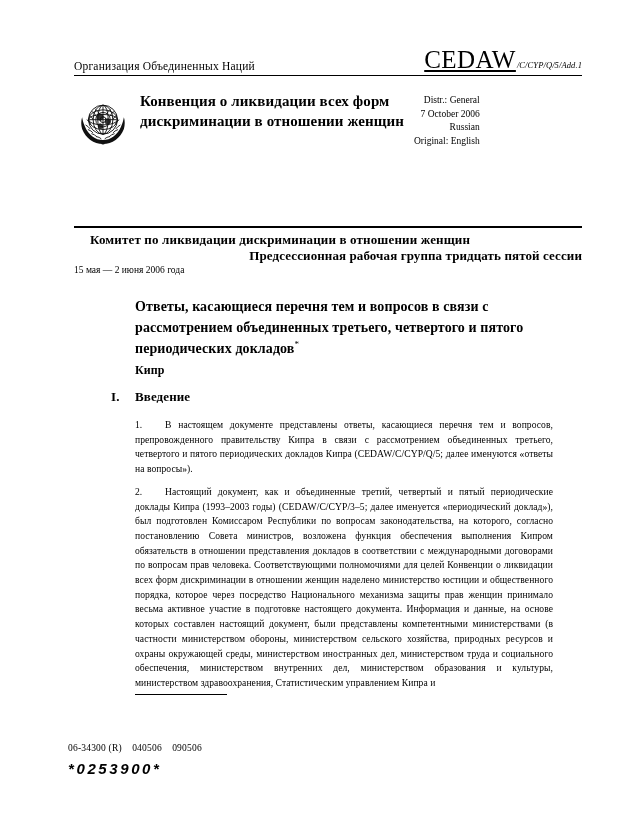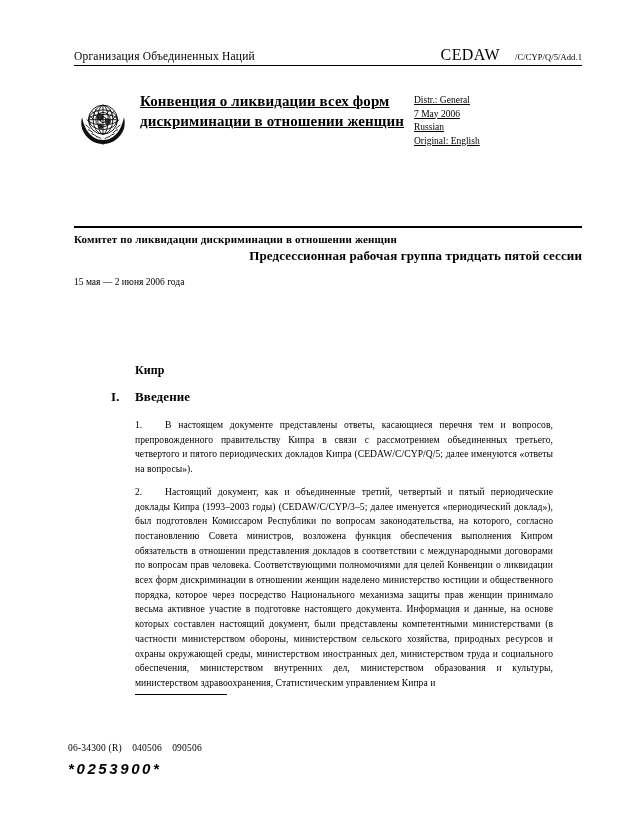--- a/index.html
+++ b/index.html
@@ -42,38 +42,39 @@
     line-height: 14px;
     white-space: nowrap;
   }
   .symbol {
     white-space: nowrap;
     display: flex;
     align-items: baseline;
     margin-bottom: -1px;
   }
   .symbol-main {
-    font-size: 16px;
+    font-size: 25px;
     letter-spacing: 0.4px;
+    text-decoration: underline;
   }
   .symbol-sub {
     font-size: 8.5px;
     letter-spacing: 0.1px;
-    margin-left: 15px;
+    margin-left: 1px;
+    font-style: italic;
   }
   .rule-thin {
     border-top: 1px solid #000;
     margin-top: 2px;
     width: 100%;
   }
 
   .title-row {
     display: flex;
-    margin-top: 26px;
-    text-decoration: underline;
+    margin-top: 16px;
   }
   .emblem {
     width: 58px;
     height: 58px;
     flex: 0 0 58px;
     margin-top: 1px;
   }
   .conv-title {
     flex: 1 1 auto;
     margin-left: 8px;
@@ -83,54 +84,56 @@
     letter-spacing: 0.1px;
     max-width: 268px;
   }
   .distr {
     flex: 0 0 auto;
     margin-left: 6px;
     font-size: 9.5px;
     line-height: 13.5px;
     padding-top: 2px;
     white-space: nowrap;
+    text-align: right;
   }
 
   
   .rule-thick {
     position: absolute;
     left: 66px;
     top: 226px;
     width: 508px;
     border-top: 2.4px solid #000;
   }
   .committee {
     position: absolute;
     left: 66px;
     top: 232px;
     width: 508px;
   }
   .comm-name {
-    font-size: 11px;
+    font-size: 13px;
     font-weight: bold;
     line-height: 15px;
     letter-spacing: 0.15px;
+    margin-left: 16px;
   }
   .comm-session {
     font-size: 13px;
     font-weight: bold;
     line-height: 14px;
     margin-top: 2px;
     letter-spacing: 0.1px;
     text-align: right;
   }
   .comm-dates {
     font-size: 9.5px;
     line-height: 13px;
-    margin-top: 13px;
+    margin-top: 1px;
   }
 
   
   .main-title {
     position: absolute;
     left: 127px;
     top: 296px;
     width: 420px;
     font-size: 14px;
     font-weight: bold;
@@ -291,35 +294,38 @@
             </g>
             <circle cx="50" cy="86" r="3"></circle>
           </g>
         </svg>
       </div>
 
       <div class="conv-title">Конвенция о ликвидации всех форм дискриминации в отношении женщин</div>
 
       <div class="distr">
         <div>Distr.: General</div>
-        <div>7 May 2006</div>
+        <div>7 October 2006</div>
         <div>Russian</div>
         <div>Original: English</div>
       </div>
 
     </div>
   </div>
 
   <div class="rule-thick"></div>
   <div class="committee">
     <div class="comm-name">Комитет по ликвидации дискриминации в отношении женщин</div>
     <div class="comm-session">Предсессионная рабочая группа тридцать пятой сессии</div>
     <div class="comm-dates">15 мая — 2 июня 2006 года</div>
   </div>
 
+  <div class="main-title">
+    <span>Ответы, касающиеся перечня тем и вопросов в связи с рассмотрением объединенных третьего, четвертого и пятого периодических докладов</span><sup>*</sup>
+  </div>
 
   <div class="country">Кипр</div>
 
   <div class="section-head">
     <span class="section-num">I.</span>
     <span>Введение</span>
   </div>
 
   <div class="body-text">
     <p class="para">

